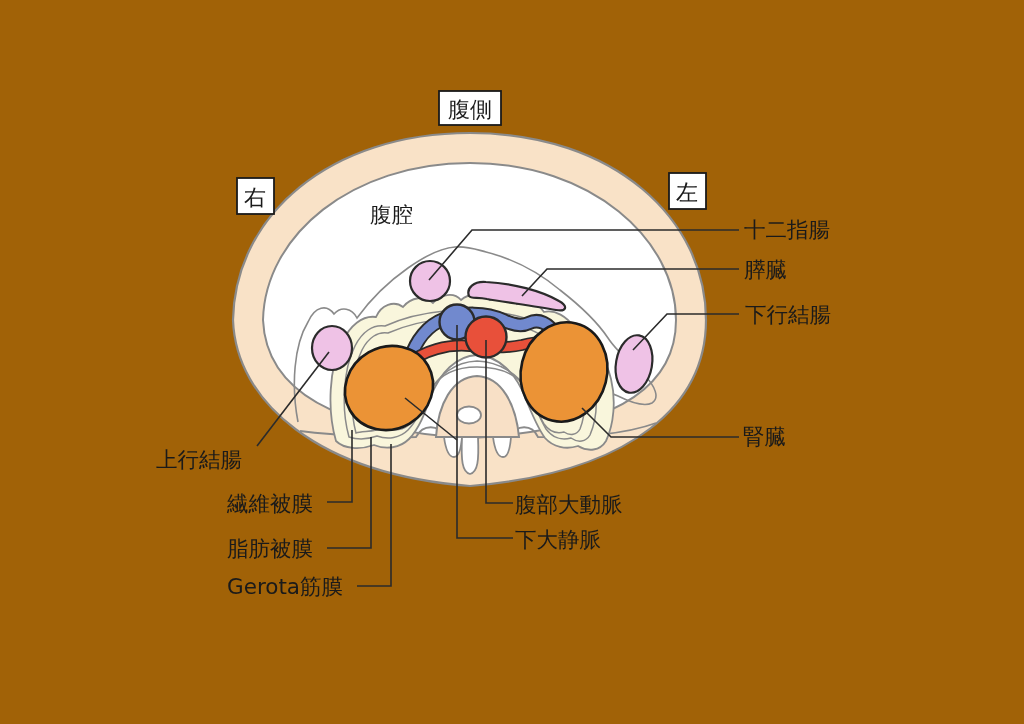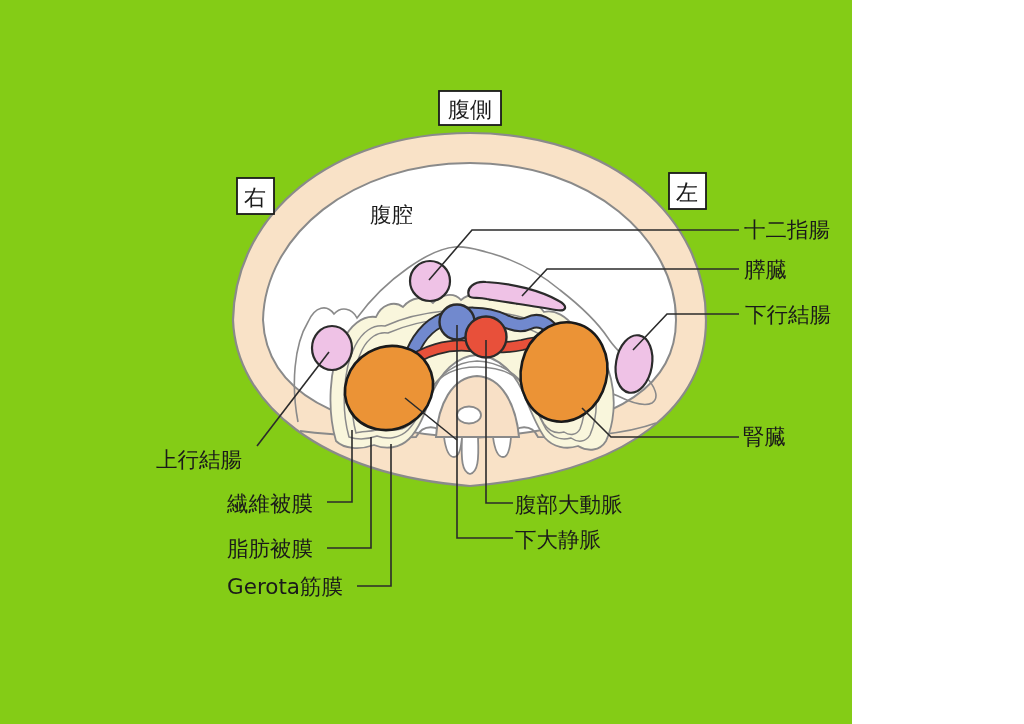--- a/index.html
+++ b/index.html
@@ -1,16 +1,16 @@
 <!DOCTYPE html>
 <html><head>
 <meta charset="utf-8">
 <style>
   html,body{margin:0;padding:0;background:#ffffff;}
-  .canvas{position:relative;width:852px;height:724px;background:#84cc16;overflow:hidden;
+  .canvas{position:relative;width:1024px;height:724px;background:#a16207;overflow:hidden;
           font-family:"DejaVu Sans",sans-serif;}
   svg{position:absolute;left:0;top:0;}
   text{font-family:"DejaVu Sans",sans-serif;fill:#1a1a1a;}
   .lbl{font-size:21.5px;}
   .boxlbl{font-size:22px;}
 </style>
 </head>
 <body>
 
 <div class="canvas">

